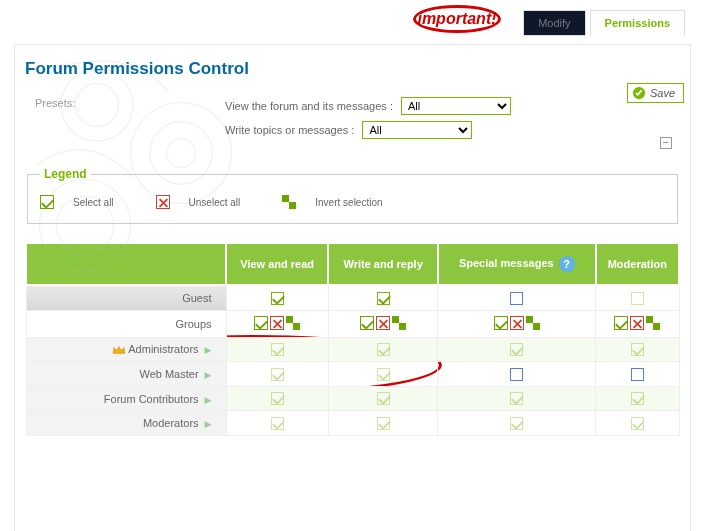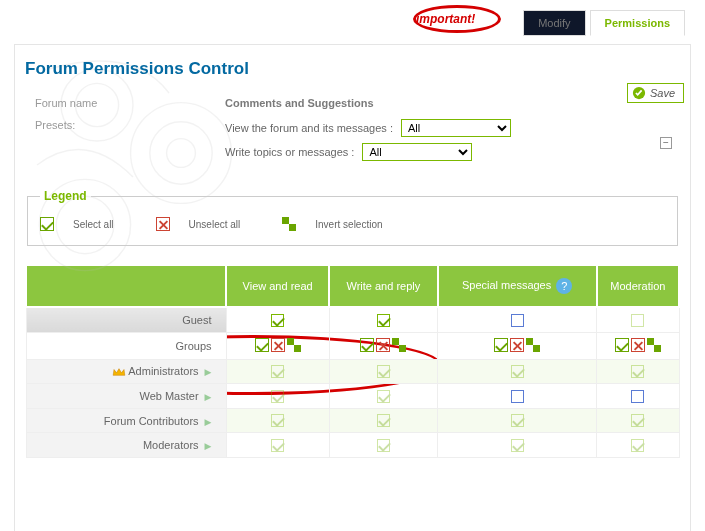--- a/index.html
+++ b/index.html
@@ -1,39 +1,39 @@
 <!DOCTYPE html>
 <html><head>
 <meta charset="utf-8">
 <style>
 * { box-sizing: border-box; margin: 0; padding: 0; }
 body { font-family: Verdana, Tahoma, sans-serif; font-size: 11px; color: #555; background: #fff; width: 705px; height: 531px; overflow: hidden; position: relative; }
 .annot { position: absolute; pointer-events: none; }
-.annot-important { left: 413px; top: 5px; width: 88px; height: 28px; border: 3px solid #d40000; border-radius: 50%; display: flex; align-items: center; justify-content: flex-start; color: #d40000; font-weight: bold; font-size: 12px; font-style: italic; }
+.annot-important { left: 413px; top: 5px; width: 88px; height: 28px; border: 3px solid #d40000; border-radius: 50%; display: flex; align-items: center; justify-content: center; color: #d40000; font-weight: bold; font-size: 16px; font-style: italic; }
 .annot-ellipse { left: 62px; top: 335px; width: 380px; height: 60px; border: 3px solid #d40000; border-radius: 50%; }
 .tabbar { position: absolute; right: 20px; top: 10px; display: flex; gap: 4px; }
 .tab { padding: 6px 14px; font-size: 11px; border: 1px solid #ddd; background: #0f172a; color: #777; }
 .tab.active { background: #fff; color: #7bb800; font-weight: bold; border-bottom-color: #fff; }
 .panel { position: absolute; left: 14px; top: 44px; right: 14px; bottom: 0; border: 1px solid #e5e5e5; border-bottom: none; padding: 14px 10px 0; }
 .swirl { position: absolute; left: 0; top: 0; width: 260px; height: 240px; opacity: 0.18; pointer-events: none; }
 .title { color: #0369a1; font-size: 17px; font-weight: bold; margin-bottom: 18px; position: relative; }
 .save { position: absolute; right: 6px; top: 38px; border: 1px solid #7bb800; background: #fff; padding: 2px 8px 2px 4px; display: flex; align-items: center; gap: 4px; cursor: pointer; color: #555; font-style: italic; }
 .save svg { width: 14px; height: 14px; }
 .row { display: flex; margin: 0 0 10px 10px; position: relative; }
 .lab { width: 190px; color: #999; }
 .val { color: #7a7a7a; font-weight: bold; }
 .preset-line { display: flex; align-items: center; gap: 8px; margin-bottom: 6px; font-weight: normal; color: #666; }
 select { border: 1px solid #7bb800; font-size: 11px; padding: 0 2px; height: 18px; width: 110px; background: #fff; }
 .minus { position: absolute; right: 18px; top: 92px; width: 12px; height: 12px; border: 1px solid #999; font-size: 10px; line-height: 9px; text-align: center; color: #666; cursor: pointer; }
 fieldset.legend { border: 1px solid #ccc; margin: 22px 2px 18px; padding: 10px 12px 14px; position: relative; }
 fieldset.legend legend { color: #7bb800; font-weight: bold; font-size: 12px; padding: 0 4px; }
 .legend-items { display: flex; gap: 42px; align-items: center; margin-top: 4px; }
 .legend-item { display: flex; align-items: center; gap: 19px; font-size: 10px; color: #666; }
 .table { width: 100%; border-collapse: collapse; margin-top: 8px; }
-.table th { background: #8cc63f; color: #fff; font-size: 11px; font-weight: normal; padding: 12px 1px; text-align: center; border: 2px solid #fff; }
+.table th { background: #8cc63f; color: #fff; font-size: 11px; font-weight: bold; padding: 12px 1px; text-align: center; border: 2px solid #fff; }
 .table th.corner { background: #8cc63f; width: 200px; }
 .helpq { display: inline-block; width: 16px; height: 16px; border-radius: 50%; background: #5fb3e6; color: #fff; text-align: center; line-height: 16px; font-size: 11px; margin-left: 2px; vertical-align: middle; }
 .table td { padding: 5px 6px; text-align: center; border: 1px solid #eee; }
 .table td.rowlabel { text-align: right; padding-right: 14px; color: #666; background: #f3f3f3; width: 200px; }
 .table tr.guest td.rowlabel, .table tr.members td.rowlabel { background: linear-gradient(#e8e8e8,#d9d9d9); }
 .table tr.zebra td { background: #f6fbef; }
 .table tr.zebra td.rowlabel { background: #f3f3f3; }
 .chevron { color: #9c9; font-size: 9px; margin-left: 6px; }
 .cb { display:inline-block; width:13px; height:13px; border:1px solid #7bb800; vertical-align:middle; position:relative; }
 .cb.checked::after { content:""; position:absolute; left:1px; top:2px; width:9px; height:5px; border-left:2px solid #6aa500; border-bottom:2px solid #6aa500; transform:rotate(-45deg); }
@@ -86,24 +86,20 @@
   <div class="save">
     <svg viewBox="0 0 16 16">
         <circle cx="8" cy="8" r="7" fill="#7bb800"></circle>
         <path d="M4.5 8 l2 2 l4.5 -5" stroke="#fff" stroke-width="2" fill="none"></path>
       </svg>
     <span>Save</span>
   </div>
 
   <div class="minus">−</div>
 
-  <div class="row">
-    <div class="lab">Forum name</div>
-    <div class="val">Comments and Suggestions</div>
-  </div>
 
   <div class="row">
     <div class="lab">Presets:</div>
     <div>
       <div class="preset-line">
         <span>View the forum and its messages :</span>
         <select><option>All</option></select>
       </div>
       <div class="preset-line">
         <span>Write topics or messages :</span>

